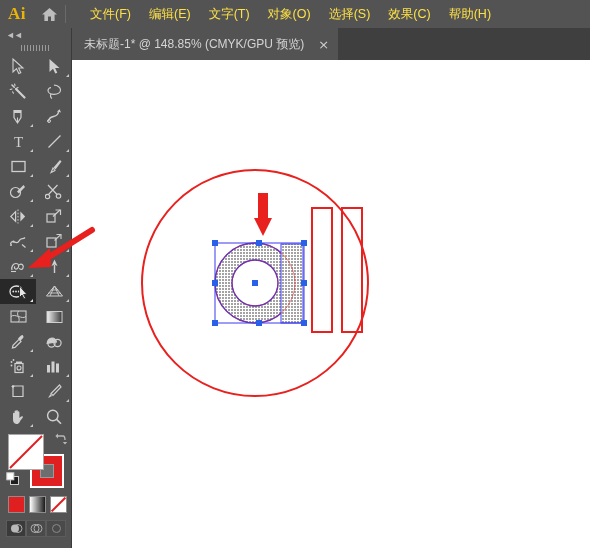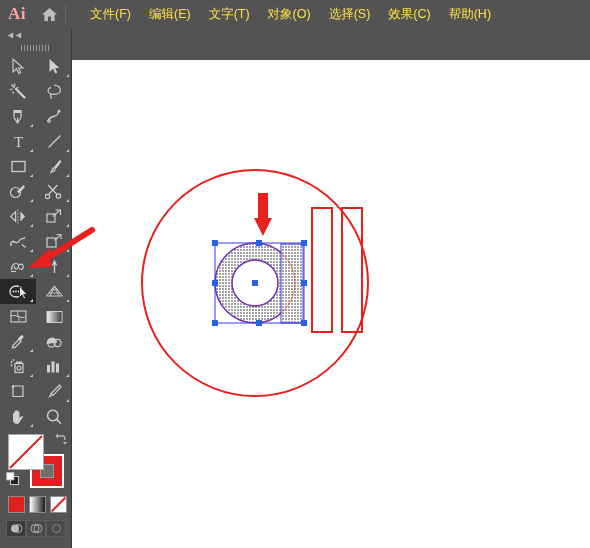--- a/index.html
+++ b/index.html
@@ -11,21 +11,21 @@
   }
   #app{position:relative;width:590px;height:548px;}
 
   
   .menubar{
     position:absolute;left:0;top:0;width:590px;height:28px;
     background:#535353;display:flex;align-items:center;
   }
   .ai-logo{
     width:34px;height:28px;display:flex;align-items:center;justify-content:center;
-    color:#fca5a5;font-size:17px;font-weight:bold;letter-spacing:.5px;
+    color:#eab308;font-size:17px;font-weight:bold;letter-spacing:.5px;
     font-family:"Liberation Serif","DejaVu Serif",serif;
   }
   .home-btn{
     width:30px;height:28px;display:flex;align-items:center;justify-content:center;
   }
   .menu-divider{width:1px;height:18px;background:#6a6a6a;margin:0 3px 0 1px;}
   .menu-items{display:flex;align-items:center;margin-left:12px;}
   .menu-item{
     color:#fde047;font-size:12.5px;padding:3px 9px;white-space:nowrap;
     line-height:16px;
@@ -145,20 +145,26 @@
       <div class="menu-item">文件(F)</div>
       <div class="menu-item">编辑(E)</div>
       <div class="menu-item">文字(T)</div>
       <div class="menu-item">对象(O)</div>
       <div class="menu-item">选择(S)</div>
       <div class="menu-item">效果(C)</div>
       <div class="menu-item">帮助(H)</div>
     </div>
   </div>
 
+  <div class="tabbar">
+    <div class="tab">
+      <span class="tab-title">未标题-1* @ 148.85% (CMYK/GPU 预览)</span>
+      <span class="tab-close">×</span>
+    </div>
+  </div>
 
   <div class="toolbar">
 
     <div class="tb-collapse">◄◄</div>
     <div class="tb-grip">
         <div class="dots"></div>
       </div>
 
     <div class="tool-grid">
 

